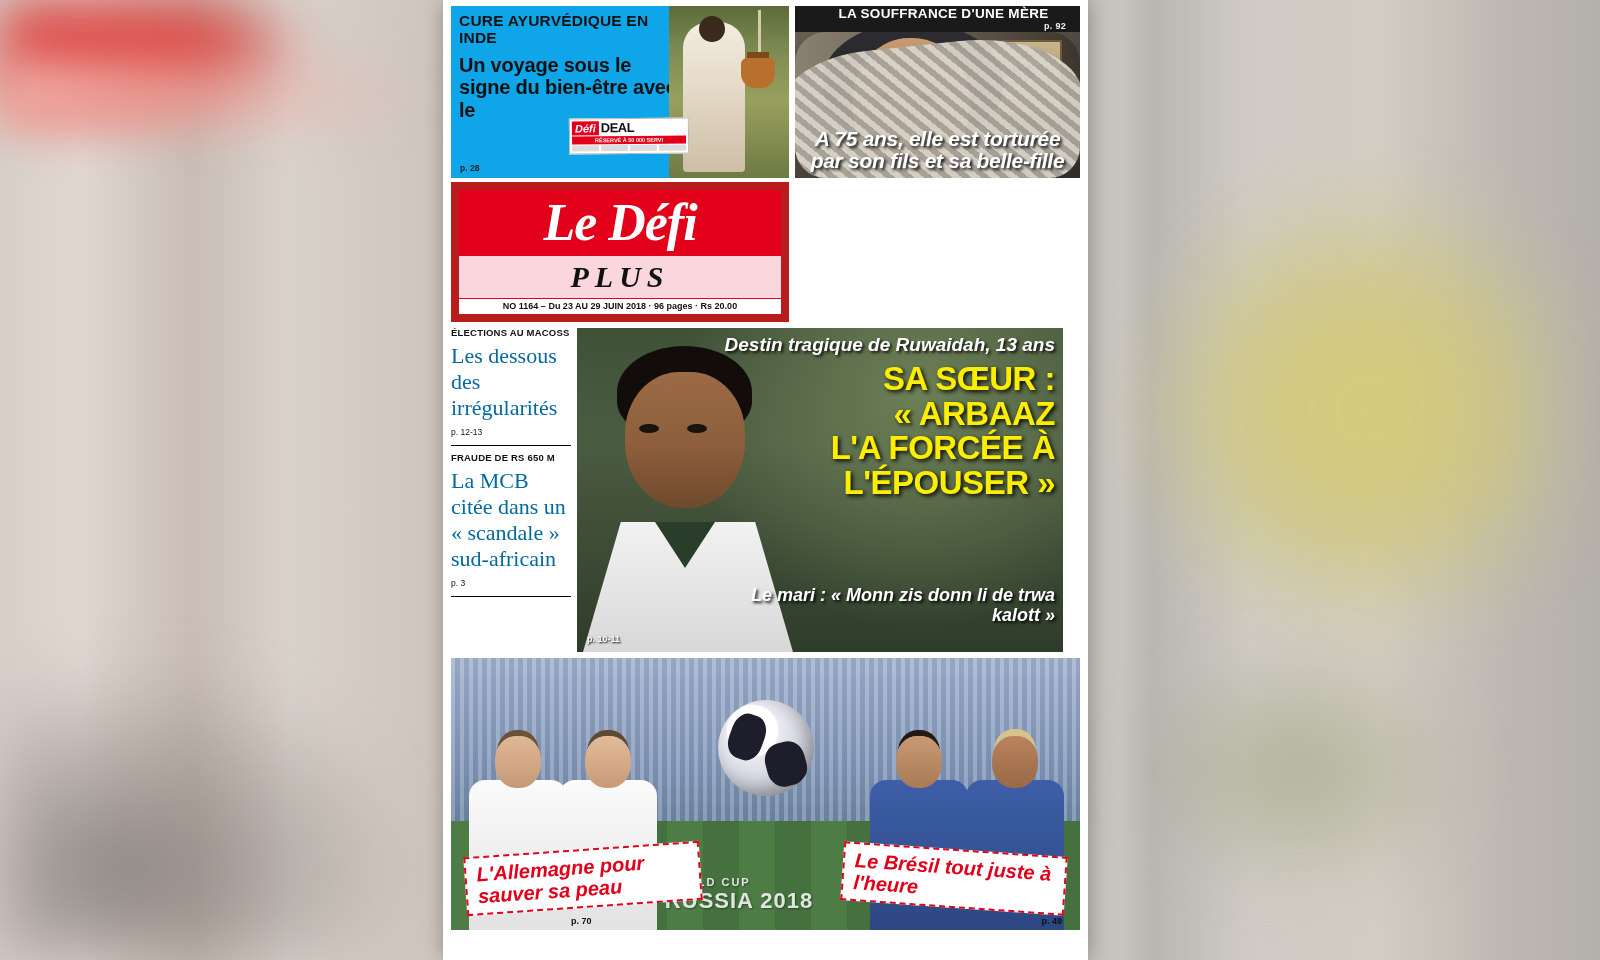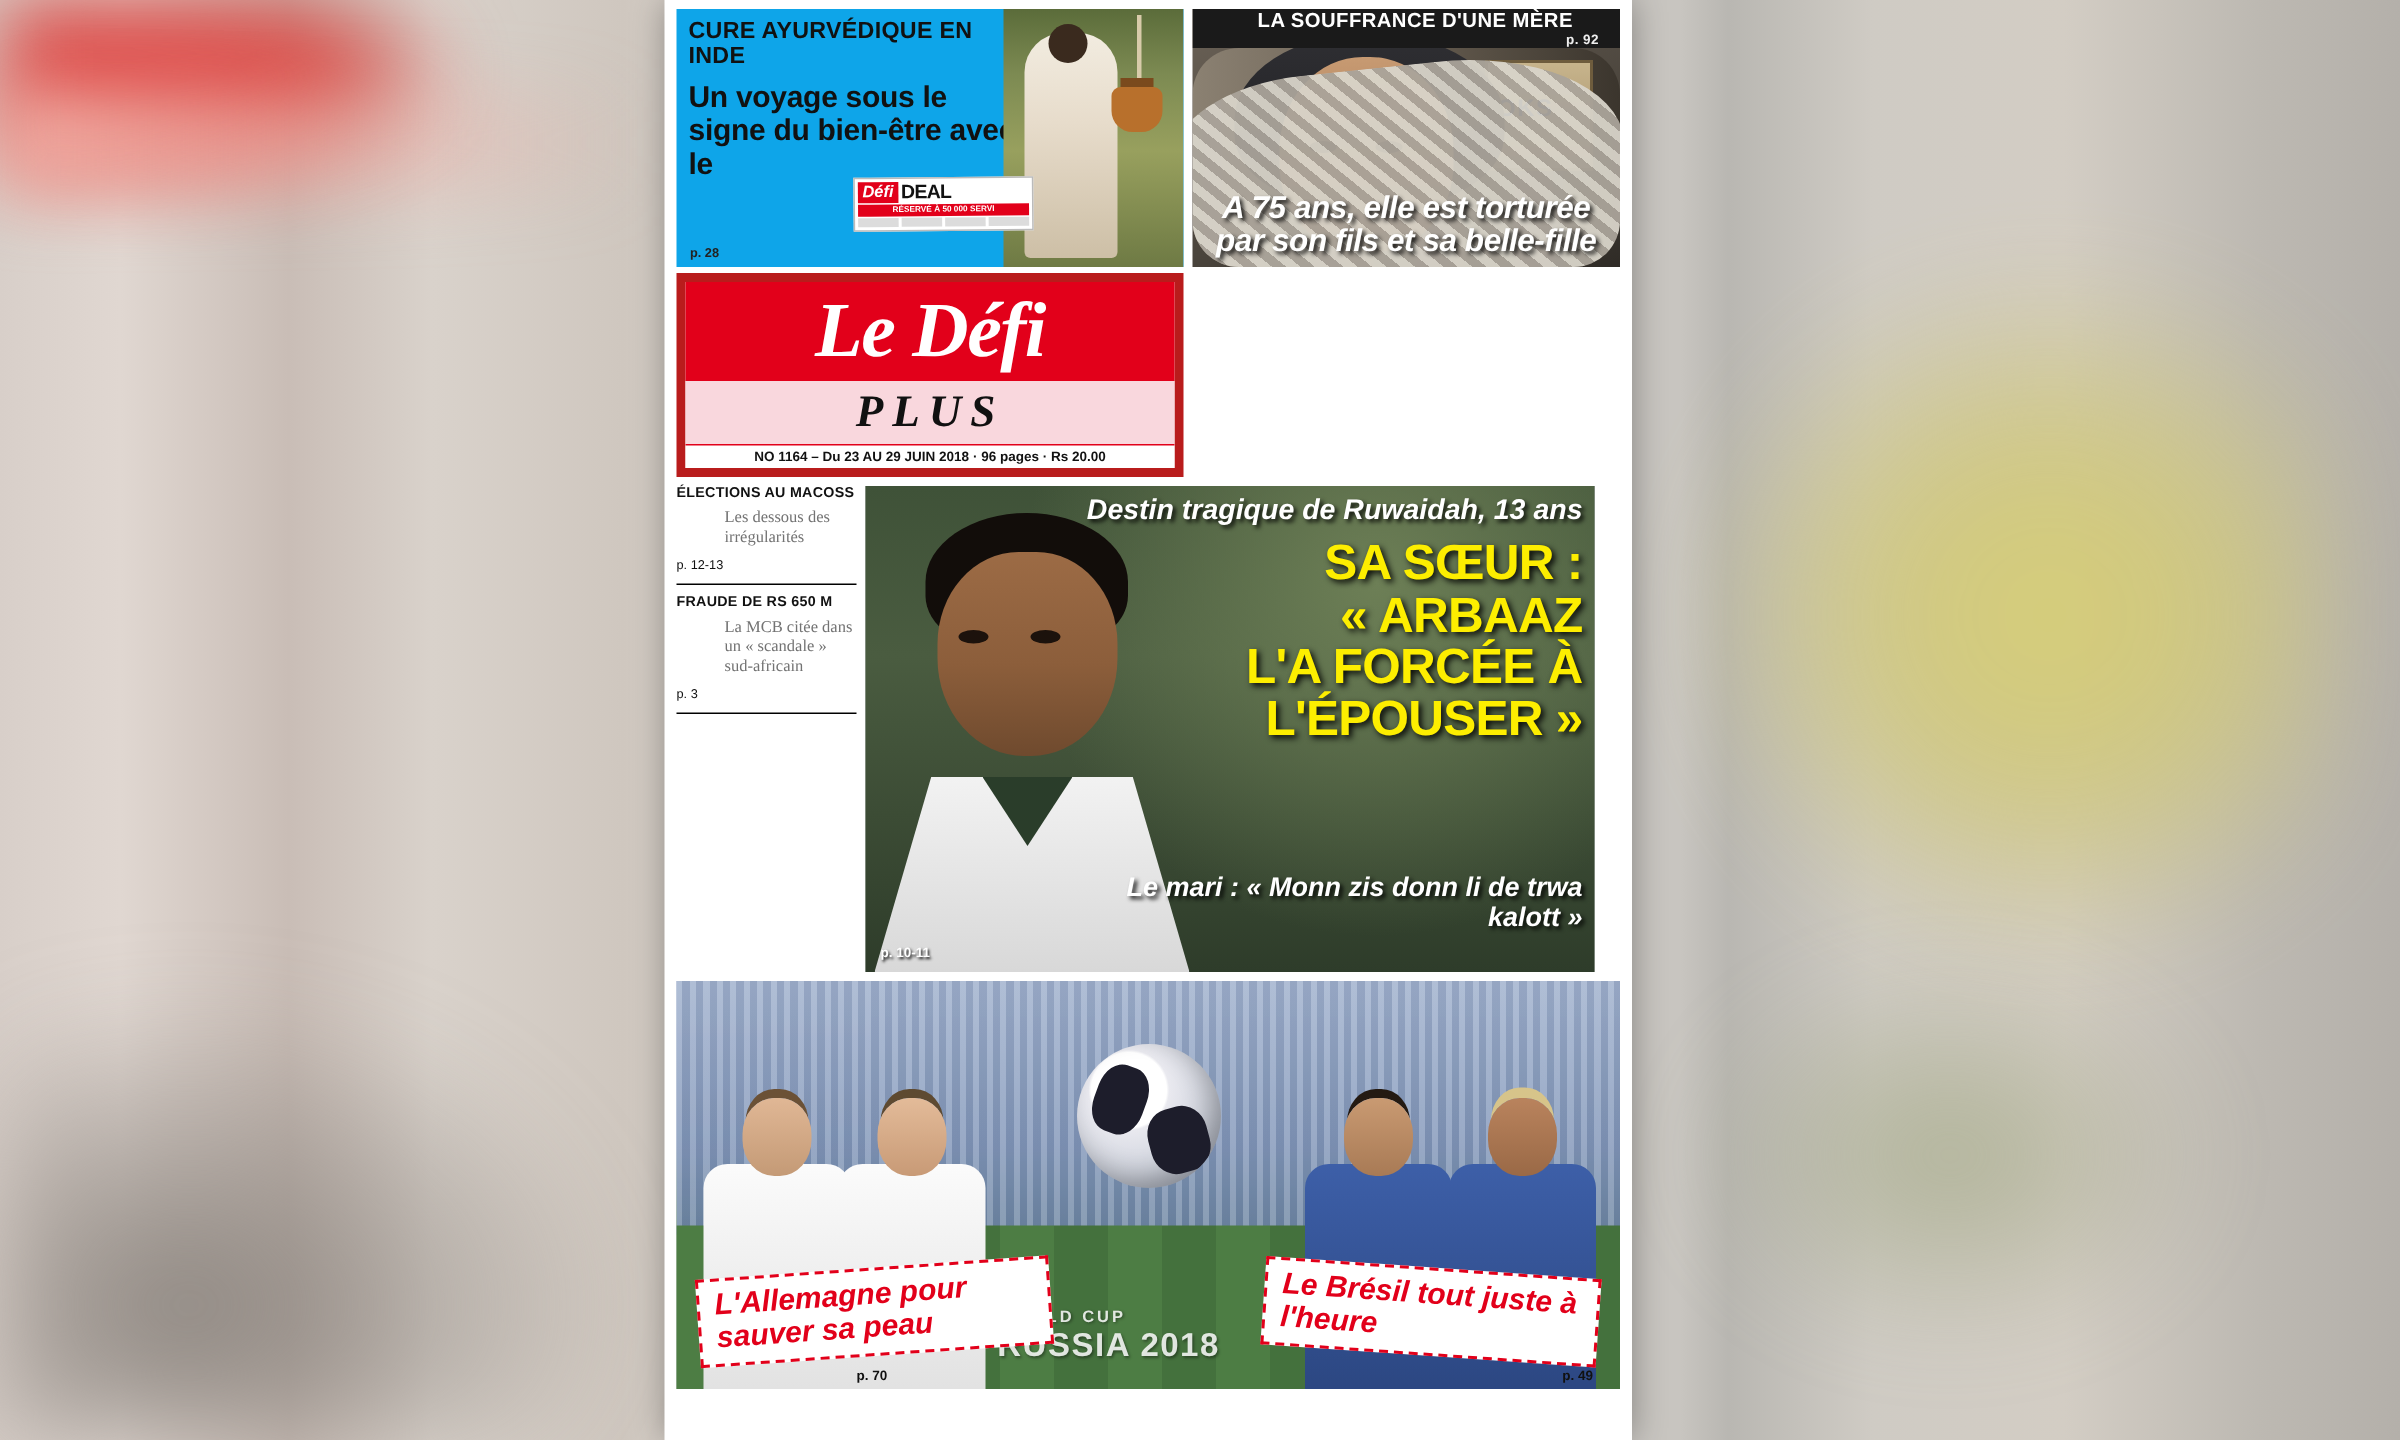--- a/index.html
+++ b/index.html
@@ -294,21 +294,21 @@
     line-height: 1.06;
     text-align: center;
     text-shadow: 2px 2px 3px rgba(0,0,0,.9);
     letter-spacing: -.3px;
   }
 
   
   .masthead {
     width: 338px;
     margin: 4px 0 0 8px;
-    border: 6px solid #b91c1c;
+    border: 8px solid #b91c1c;
     box-sizing: border-box;
     position: relative;
   }
   .masthead .red {
     background: #e2001a;
     height: 66px;
     display: flex;
     align-items: center;
     justify-content: center;
   }
@@ -361,25 +361,24 @@
   .leftcol .kick {
     font-size: 9.5px;
     font-weight: bold;
     line-height: 1.15;
     color: #111;
     letter-spacing: .2px;
     text-transform: uppercase;
   }
   .leftcol .title {
     font-family: "Liberation Serif", serif;
-    font-size: 11px;
+    font-size: 22px;
     line-height: 1.18;
-    color: #737373;
+    color: #0369a1;
     margin-top: 4px;
-    margin-left: 32px;
   }
   .leftcol .pg {
     font-size: 8.5px;
     font-weight: normal;
     margin-top: 6px;
     color: #111;
   }
   .leftcol .rule {
     border-top: 1px solid #000;
     margin: 8px 0 7px 0;

